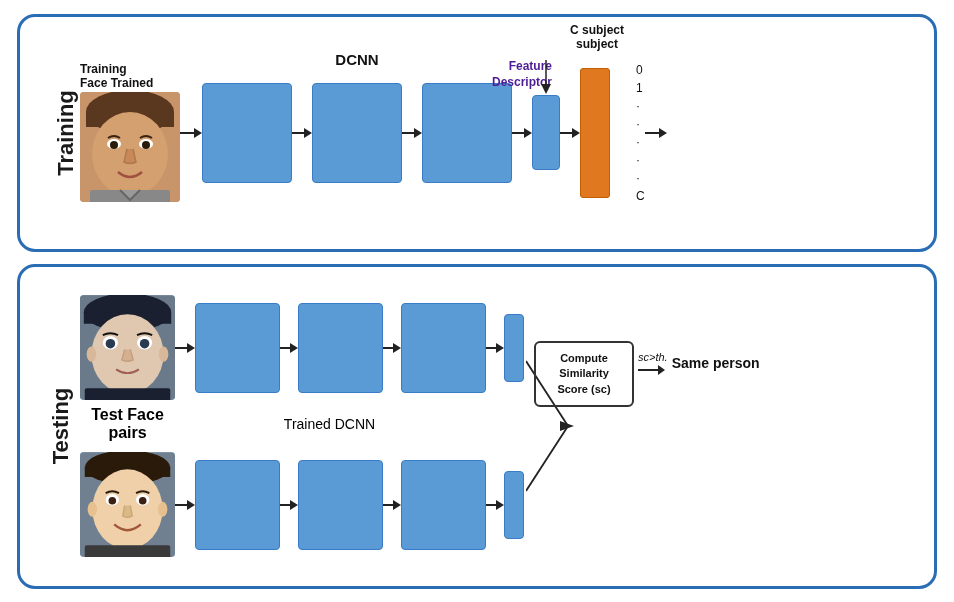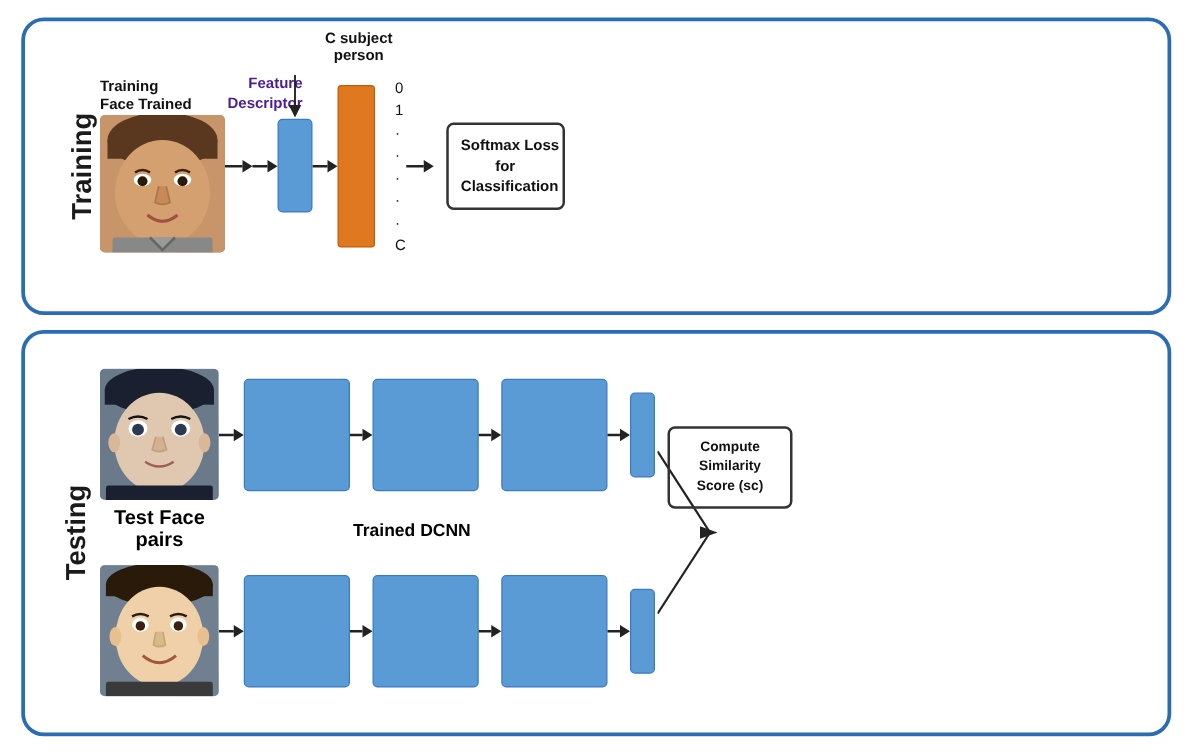--- a/index.html
+++ b/index.html
@@ -254,20 +254,34 @@
             <path d="M40 98 L50 108 L60 98" stroke="#666" stroke-width="2" fill="#999"></path>
           </svg>
         </div>
       </div>
 
       <div class="arrow">
         <div class="arrow-line" style="width:14px;"></div>
         <div class="arrow-head"></div>
       </div>
 
+      <div style="position:relative; display:flex; align-items:center; gap:0;">
+        <div class="dcnn-label" style="top:-32px; left:50%; transform:translateX(-50%);">DCNN</div>
+        <div class="blue-block block-lg"></div>
+        <div class="arrow">
+          <div class="arrow-line" style="width:12px;"></div>
+          <div class="arrow-head"></div>
+        </div>
+        <div class="blue-block block-lg"></div>
+        <div class="arrow">
+          <div class="arrow-line" style="width:12px;"></div>
+          <div class="arrow-head"></div>
+        </div>
+        <div class="blue-block block-lg"></div>
+      </div>
 
       <div class="arrow">
         <div class="arrow-line" style="width:12px;"></div>
         <div class="arrow-head"></div>
       </div>
 
       <div style="position:relative;" class="feature-desc-wrapper">
         <div style="position:absolute; top:-68px; left:-40px; font-size:12px; font-weight:bold; text-align:right; line-height:1.3; white-space:nowrap; color:#4c1d95;margin-top:32px;">
           <span style="white-space:pre;">Feature
 Descriptor</span>
@@ -278,25 +292,25 @@
           <polygon points="5,24 10,34 15,24" fill="#222"></polygon>
         </svg>
         <div class="blue-block block-sm"></div>
       </div>
 
       <div class="arrow">
         <div class="arrow-line" style="width:12px;"></div>
         <div class="arrow-head"></div>
       </div>
 
-      <div style="display:flex; align-items:center; gap:12px; position:relative;">
+      <div style="display:flex; align-items:center; gap:22px; position:relative;">
         <div style="position:absolute; top:-38px; left:-10px; font-size:12px; font-weight:bold; text-align:center; white-space:nowrap; color:#111;">
           
           <span>C subject</span><br>
-          <span>person</span>
+          <span>subject</span>
         </div>
         <div class="orange-bar"></div>
         <div class="classes-wrapper">
           <div class="class-nums">
             <span>0</span>
             <span>1</span>
             <span>·</span>
             <span>·</span>
             <span>·</span>
             <span>·</span>
@@ -304,25 +318,20 @@
             <span>C</span>
           </div>
         </div>
       </div>
 
       <div class="arrow">
         <div class="arrow-line" style="width:14px;"></div>
         <div class="arrow-head"></div>
       </div>
 
-      <div class="softmax-box">
-        <span style="white-space:pre;">Softmax Loss
-for
-Classification</span>
-      </div>
     </div>
   </div>
 
   <div class="panel testing-panel">
     <div class="panel-label">Testing</div>
 
     <div class="testing-inner">
 
       <div style="display:flex; flex-direction:column; gap:10px;">
 
@@ -379,21 +388,21 @@
                 <div class="arrow-line" style="width:10px;"></div>
                 <div class="arrow-head"></div>
               </div>
             <div class="blue-block" style="width:20px;height:68px;"></div>
           </div>
         </div>
 
         <div style="display:flex; align-items:center; gap:0; margin-top:-4px; padding-left:0;">
           <div style="font-size:16px; font-weight:bold; width:95px; text-align:center;">Test Face pairs</div>
           <div style="width:12px;"></div>
-          <div style="font-size:14px; font-weight:bold; width:285px; text-align:center;">Trained DCNN</div>
+          <div style="font-size:14px; font-weight:normal; width:285px; text-align:center;">Trained DCNN</div>
         </div>
 
         <div style="display:flex; align-items:center;">
           <div style="position:relative;">
             <div class="face-img face-img-test2" style="width:95px; height:105px;">
               <svg class="face-svg" viewBox="0 0 100 110">
                 <rect width="100" height="110" fill="#708090"></rect>
 
                 <ellipse cx="50" cy="16" rx="45" ry="18" fill="#2a1a0a"></ellipse>
                 <rect x="5" y="16" width="90" height="10" fill="#2a1a0a"></rect>
@@ -458,19 +467,32 @@
           <div class="similarity-box">
             <span style="white-space:pre;">Compute
 Similarity
 Score (sc)</span>
           </div>
         </div>
       </div>
 
       <div style="display:flex; flex-direction:column; justify-content:space-between; height:160px; margin-left:4px; margin-top:10px;">
 
+        <div style="display:flex; align-items:center; gap:4px;">
+          <div style="display:flex; flex-direction:column; align-items:flex-start;">
+            <div style="font-size:11px; color:#111; font-style:italic; margin-bottom:2px;">sc&gt;th.</div>
+            <div style="display:flex; align-items:center;">
+              <div style="width:20px;height:2px;background:#222;"></div>
+              <div style="width:0;height:0;border-top:5px solid transparent;border-bottom:5px solid transparent;border-left:7px solid #222;"></div>
+            </div>
+          </div>
+          <div style="display:flex; flex-direction:column;">
+            <span style="font-size:14px; font-weight:bold; color:#111;">Same
+person</span>
+          </div>
+        </div>
 
       </div>
 
     </div>
   </div>
 
 </div>
 
 </body></html>

